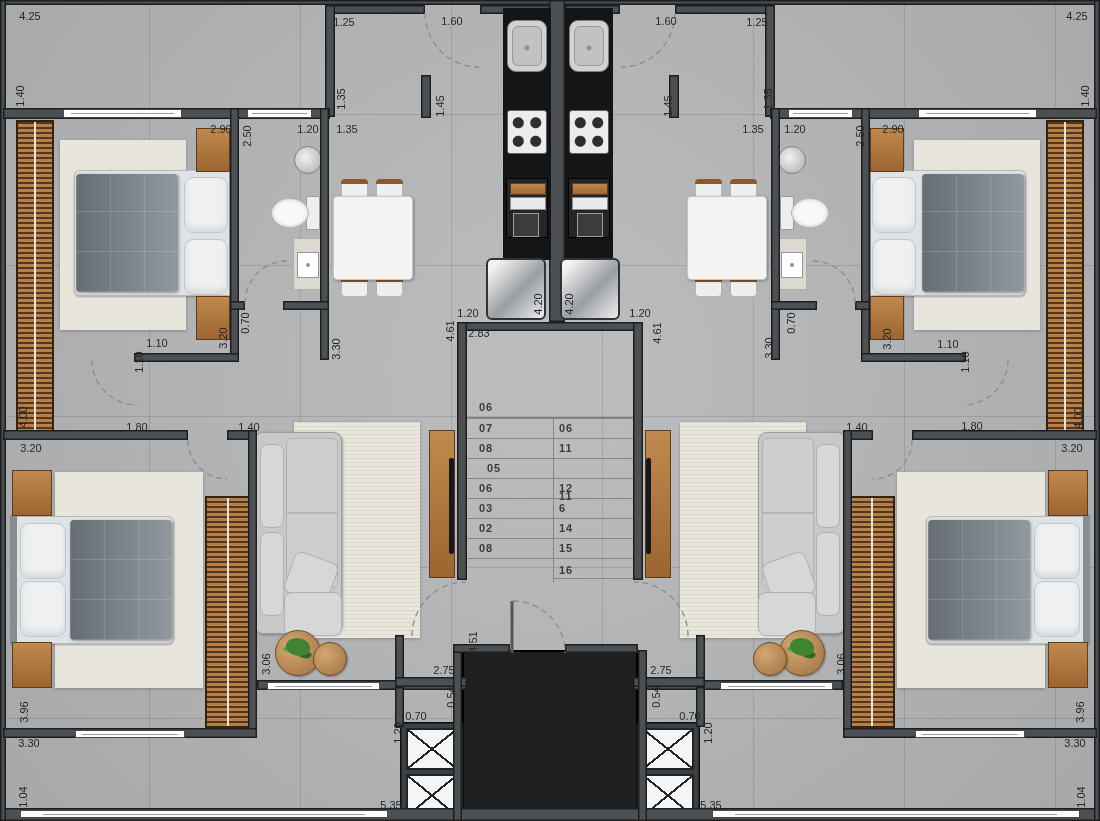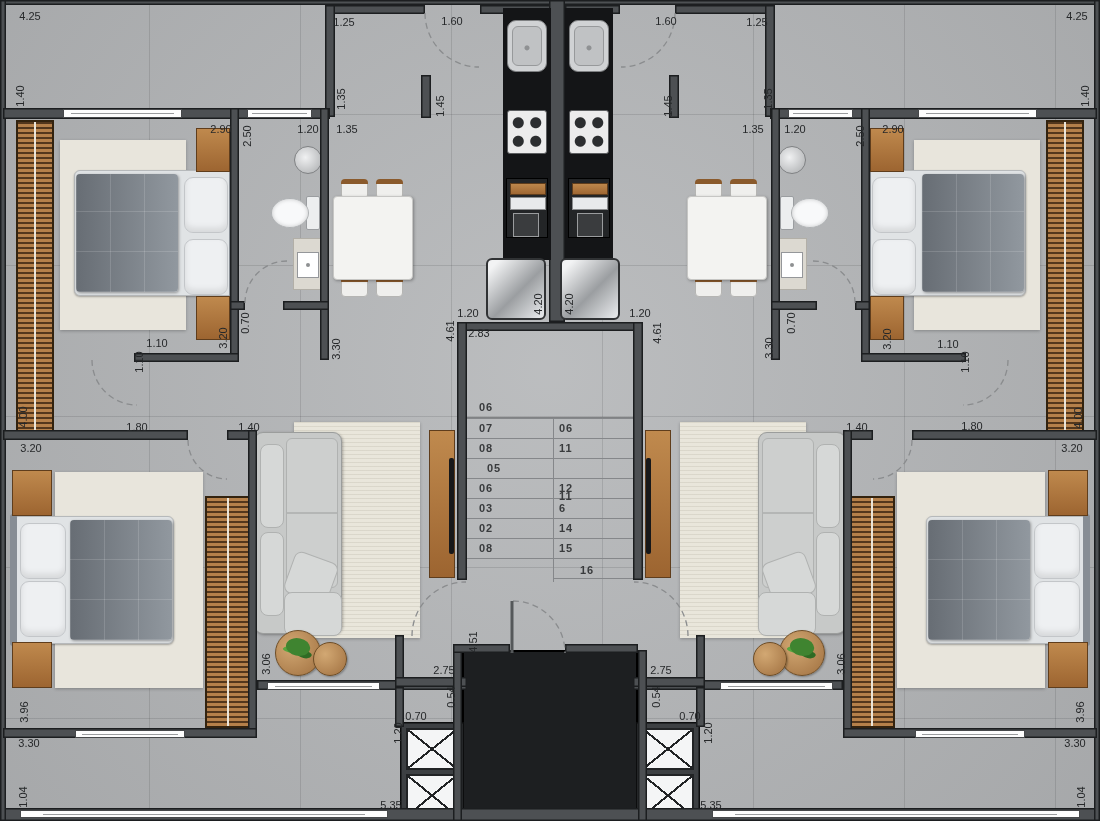--- a/index.html
+++ b/index.html
@@ -349,14 +349,14 @@
     <span class="stp" style="left: 479px; top: 508px;">03</span>
     <span class="stp" style="left: 479px; top: 528px;">02</span>
     <span class="stp" style="left: 479px; top: 548px;">08</span>
     <span class="stp" style="left: 559px; top: 428px;">06</span>
     <span class="stp" style="left: 559px; top: 448px;">11</span>
     <span class="stp" style="left: 559px; top: 448px; margin-top: 48px;">11</span>
     <span class="stp" style="left: 559px; top: 488px;">12</span>
     <span class="stp" style="left: 559px; top: 508px;">6</span>
     <span class="stp" style="left: 559px; top: 528px;">14</span>
     <span class="stp" style="left: 559px; top: 548px;">15</span>
-    <span class="stp" style="left: 580px; top: 570px;">16</span>
+    <span class="stp" style="left: 559px; top: 570px;">16</span>
   </div>
 
 </body></html>

